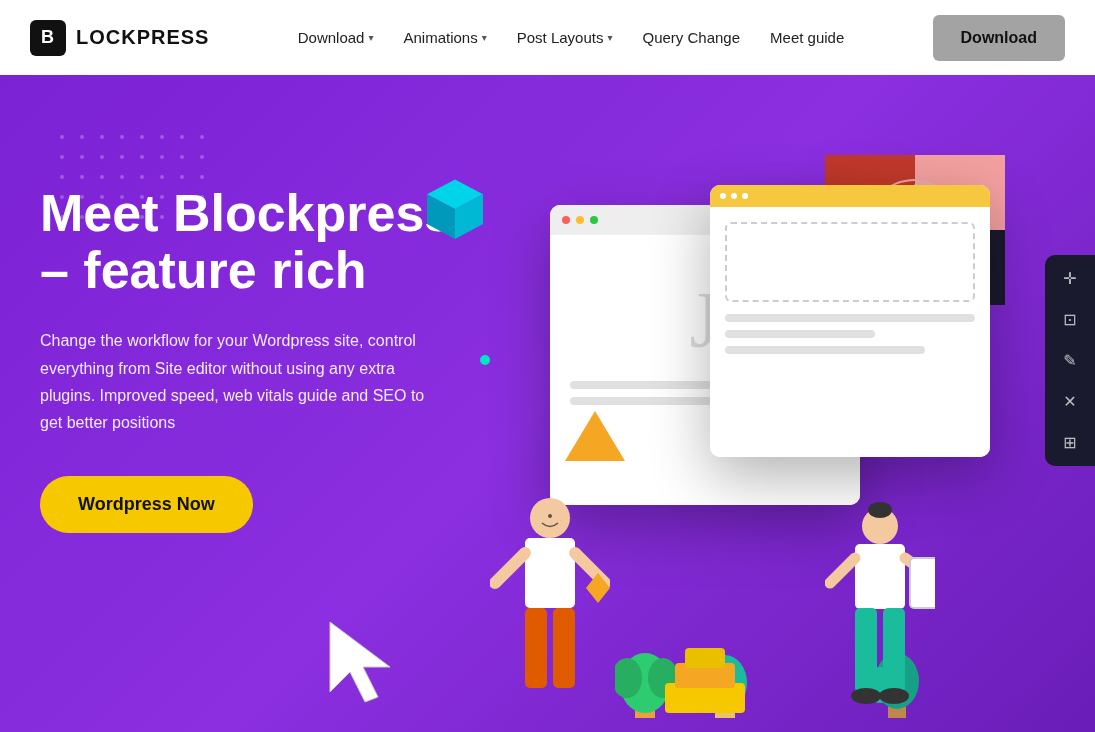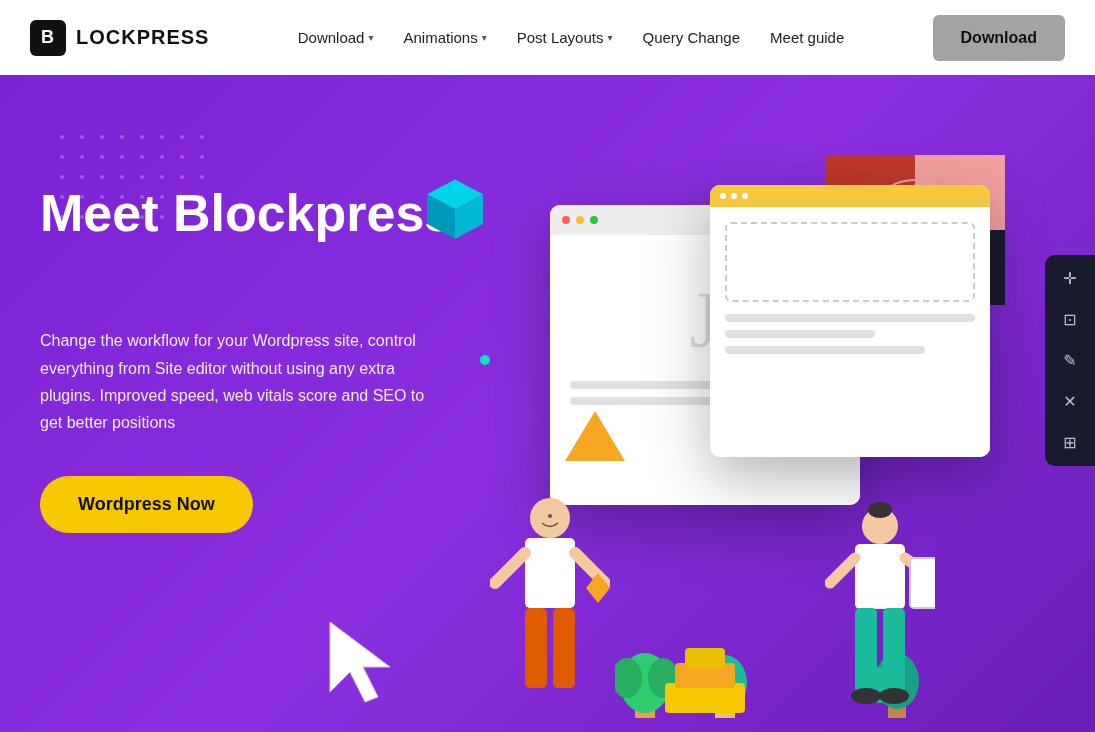--- a/index.html
+++ b/index.html
@@ -372,23 +372,23 @@
       <span></span>
       <span></span>
       <span></span>
       <span></span>
       <span></span>
   </div>
 
   <div class="hero-left">
     <h1 class="hero-title">
       <span>Meet Blockpress</span><br>
-      <br>
+      <span>– feature rich</span><br>
     </h1>
-    <p class="hero-desc">Change the workflow for your Wordpress site, control everything from Site editor without using any extra plugins. Improved speed, web vitals score and SEO to get better positions</p>
+    <p class="hero-desc">Change the workflow for your Wordpress site, control everything from Site editor without using any extra plugins. Improved speed, web vitals guide and SEO to get better positions</p>
     <button class="download-now-btn">Wordpress Now</button>
   </div>
 
   <div class="cube-3d">
     <svg viewBox="0 0 80 80" xmlns="http://www.w3.org/2000/svg">
 
       <polygon points="40,5 72,22 40,39 8,22" fill="#00D4E8"></polygon>
 
       <polygon points="8,22 40,39 40,73 8,56" fill="#0099BB"></polygon>
 

